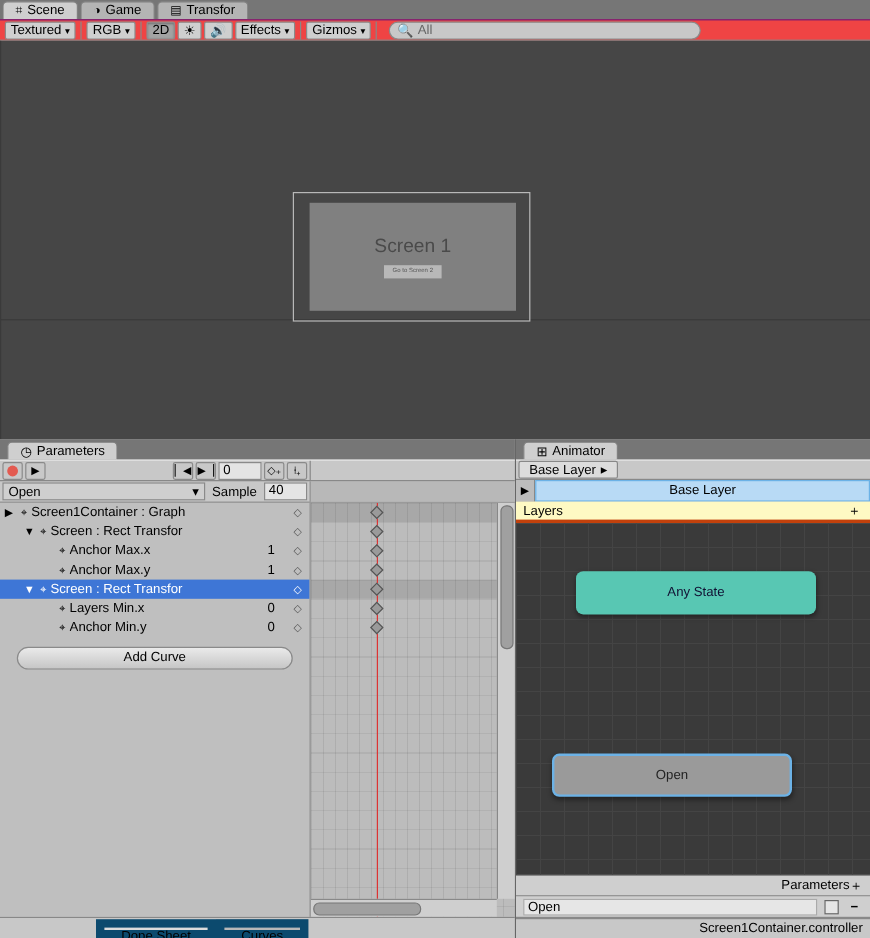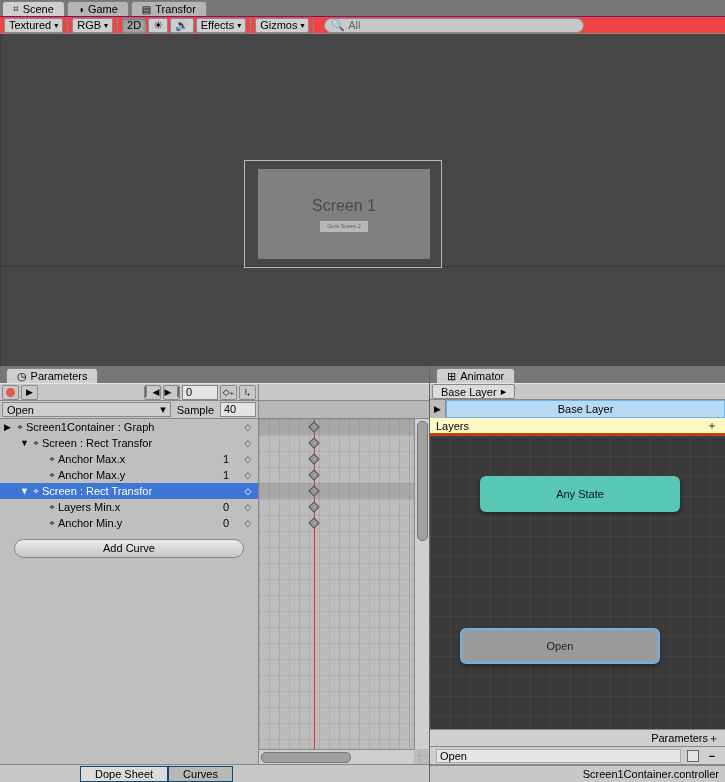--- a/index.html
+++ b/index.html
@@ -72,21 +72,21 @@
 .ds-darkrow { position:absolute; left:0; right:0; height:16px; background:rgba(0,0,0,.1); }
 .playhead { position:absolute; top:0; bottom:0; width:1px; background:#d33; left:55px; }
 .key { position:absolute; width:8px; height:8px; background:#9a9a9a; border:1px solid #555; transform:rotate(45deg); margin-left:-4px; margin-top:-4px; }
 .scrollbar-h { height:15px; background:#cfcfcf; border-top:1px solid #888; display:flex; position:relative; }
 .scroll-thumb { position:absolute; left:2px; top:2px; height:11px; width:90px; background:#a0a0a0; border:1px solid #777; border-radius:5px; }
 .scrollbar-v { position:absolute; right:0; top:0; bottom:15px; width:15px; background:#cfcfcf; border-left:1px solid #888; }
 .scrollbar-v .thumb{ position:absolute; top:2px; left:2px; width:11px; height:120px; background:#a0a0a0; border:1px solid #777; border-radius:5px; }
 
 
 .anim-footer { height:18px; background:#c8c8c8; border-top:1px solid #888; display:flex; align-items:flex-end; }
-.ftab { height:16px; padding:1px 14px; border:1px solid #0c4a6e; background:#b8b8b8; }
+.ftab { height:16px; padding:1px 14px; border:7px solid #0c4a6e; background:#b8b8b8; }
 .ftab.active { background:#dcdcdc; }
 
 
 .animator-top { height:17px; background:#c8c8c8; border-top:1px solid #e4e4e4; border-bottom:1px solid #888; display:flex; align-items:center; }
 .crumb { height:15px; background:#dcdcdc; border:1px solid #888; padding:0 8px; display:flex; align-items:center; border-radius:2px; margin-left:2px; }
 .animator-top .right { margin-left:auto; display:flex; gap:4px; padding-right:4px; }
 .smallbtn { height:15px; padding:0 6px; border:1px solid #888; background:#cfcfcf; border-radius:2px; display:flex; align-items:center; font-size:10px; }
 
 .layerbar { height:18px; background:#fef9c3; border-bottom:3px solid #c2410c; display:flex; align-items:center; padding:0 6px; }
 .layerbar.selected { background:#b8daf5; border:1px solid #6cb2e6; }

